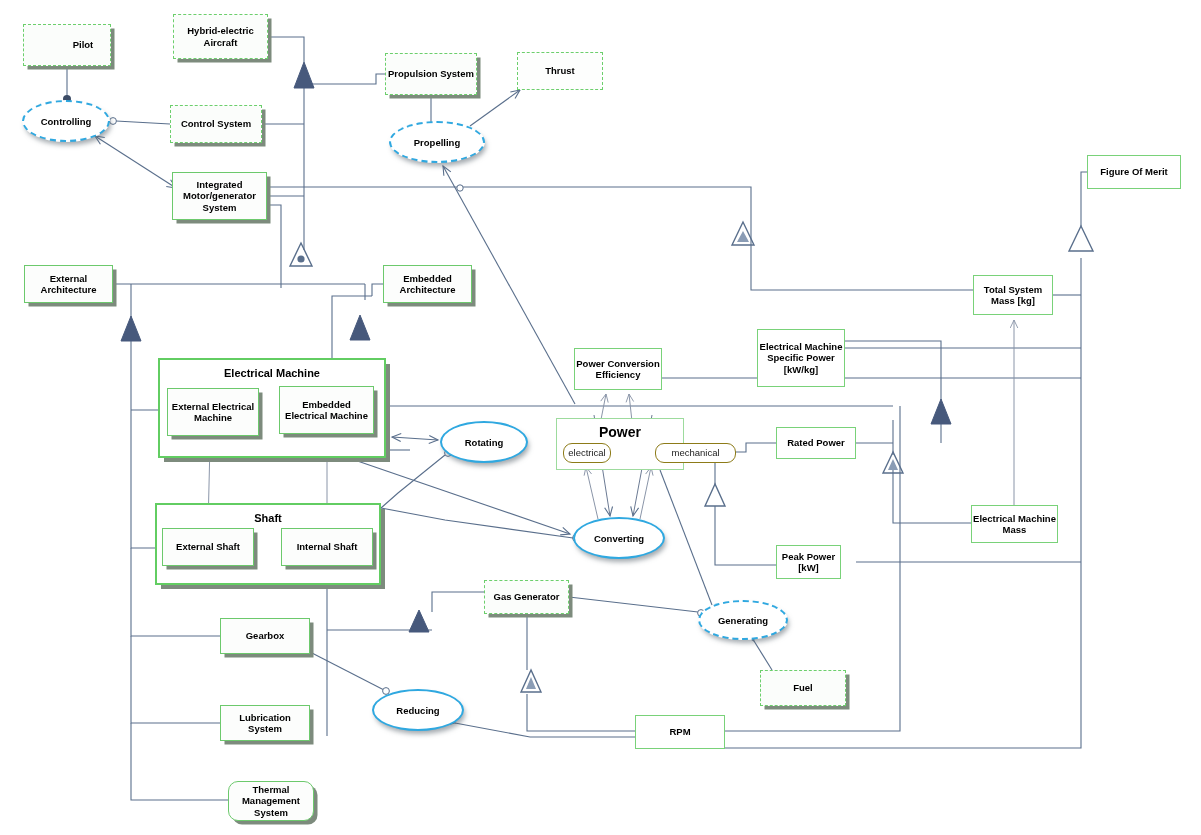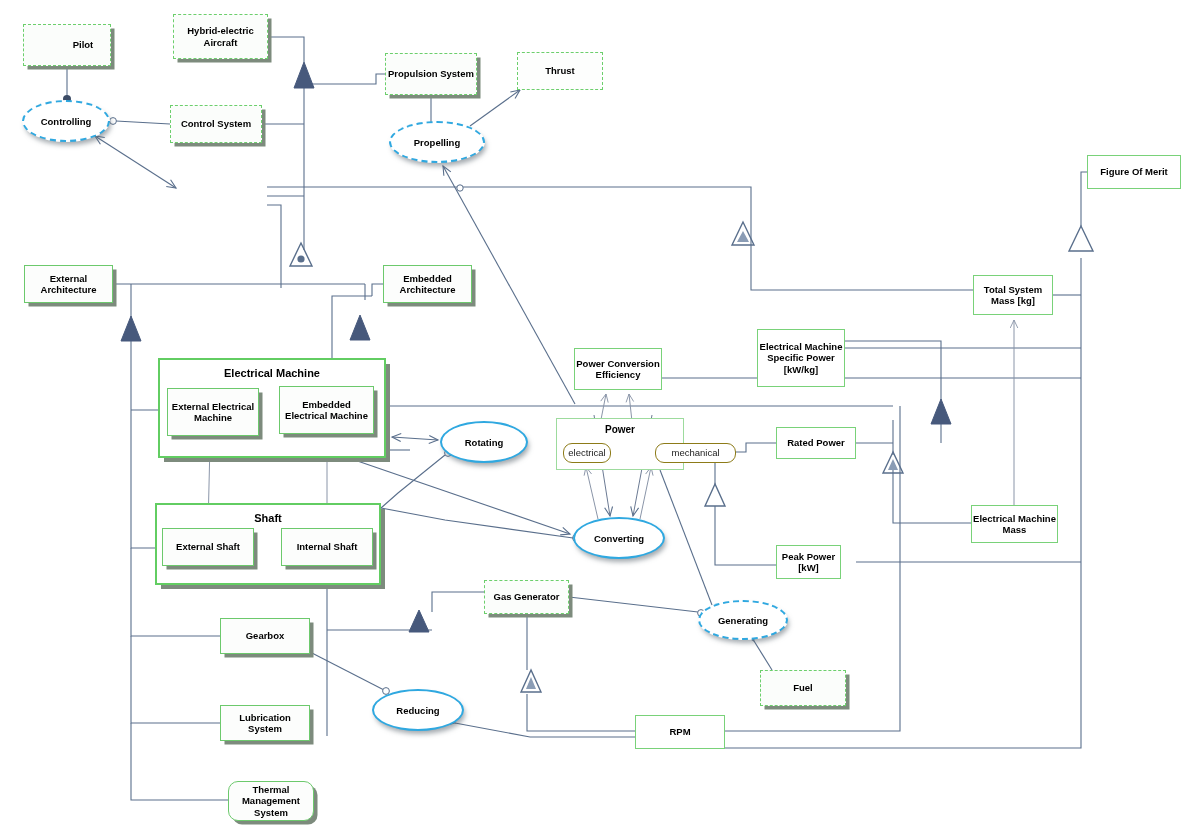--- a/index.html
+++ b/index.html
@@ -29,21 +29,21 @@
                  display:block;}
   .blk-container > .ctitle{width:100%;text-align:center;font-size:11px;font-weight:bold;
                            color:#000;padding-top:7px;}
 
   
   .part-olive{border:1.4px solid #8d7b18;border-radius:9px;background:#ffffff;
               font-weight:normal;font-size:9.5px;color:#222;}
 
   
   .blk-lightbox{border:1.5px solid #9ddb9d;background:#ffffff;display:block;}
-  .blk-lightbox > .ctitle{width:100%;text-align:center;font-size:10px;font-weight:bold;padding-top:5px;}
+  .blk-lightbox > .ctitle{width:100%;text-align:center;font-size:14px;font-weight:bold;padding-top:5px;}
 
   
   .ell{position:absolute;box-sizing:border-box;display:flex;align-items:center;justify-content:center;
        text-align:center;font-size:9.5px;font-weight:bold;color:#000;border-radius:50%;
        background:#ffffff;box-shadow:2px 4px 5px -1px rgba(90,100,110,.55);}
   .ell-solid{border:2px solid #2fa8e0;}
   .ell-dash{border:2px dashed #2fa8e0;}
 
   .lbl{pointer-events:none;}
 </style>
@@ -244,20 +244,21 @@
       <polygon points="531,670 521,692 541,692" fill="none" stroke="#5a6f8c" stroke-width="1.4"></polygon>
       <polygon points="531,677 526,689 536,689" fill="#8a9cb5"></polygon>
     </g>
   </svg>
 
   <div class="node blk-dashed" style="left:23px;top:24px;width:88px;height:42px;padding-left:32px;">Pilot</div>
   <div class="node blk-dashed" style="left:173px;top:14px;width:95px;height:45px;">Hybrid-electric Aircraft</div>
   <div class="node blk-dashed" style="left:385px;top:53px;width:92px;height:42px;">Propulsion System</div>
   <div class="node" style="left:517px;top:52px;width:86px;height:38px;border:1.6px dashed #6ccf6c;">Thrust</div>
   <div class="node blk-dashed" style="left:170px;top:105px;width:92px;height:38px;">Control System</div>
+  <div class="node blk-shadow" style="left:172px;top:172px;width:95px;height:48px;">Integrated Motor/generator System</div>
   <div class="node blk-plain" style="left:1087px;top:155px;width:94px;height:34px;">Figure Of Merit</div>
   <div class="node blk-shadow" style="left:24px;top:265px;width:89px;height:38px;">External Architecture</div>
   <div class="node blk-shadow" style="left:383px;top:265px;width:89px;height:38px;">Embedded Architecture</div>
   <div class="node blk-plain" style="left:973px;top:275px;width:80px;height:40px;">Total System Mass [kg]</div>
   <div class="node blk-plain" style="left:757px;top:329px;width:88px;height:58px;">Electrical Machine Specific Power [kW/kg]</div>
   <div class="node blk-plain" style="left:574px;top:348px;width:88px;height:42px;">Power Conversion Efficiency</div>
   <div class="node blk-plain" style="left:776px;top:427px;width:80px;height:32px;">Rated Power</div>
   <div class="node blk-plain" style="left:971px;top:505px;width:87px;height:38px;">Electrical Machine Mass</div>
   <div class="node blk-plain" style="left:776px;top:545px;width:65px;height:34px;">Peak Power [kW]</div>
   <div class="node blk-dashed" style="left:484px;top:580px;width:85px;height:34px;">Gas Generator</div>

